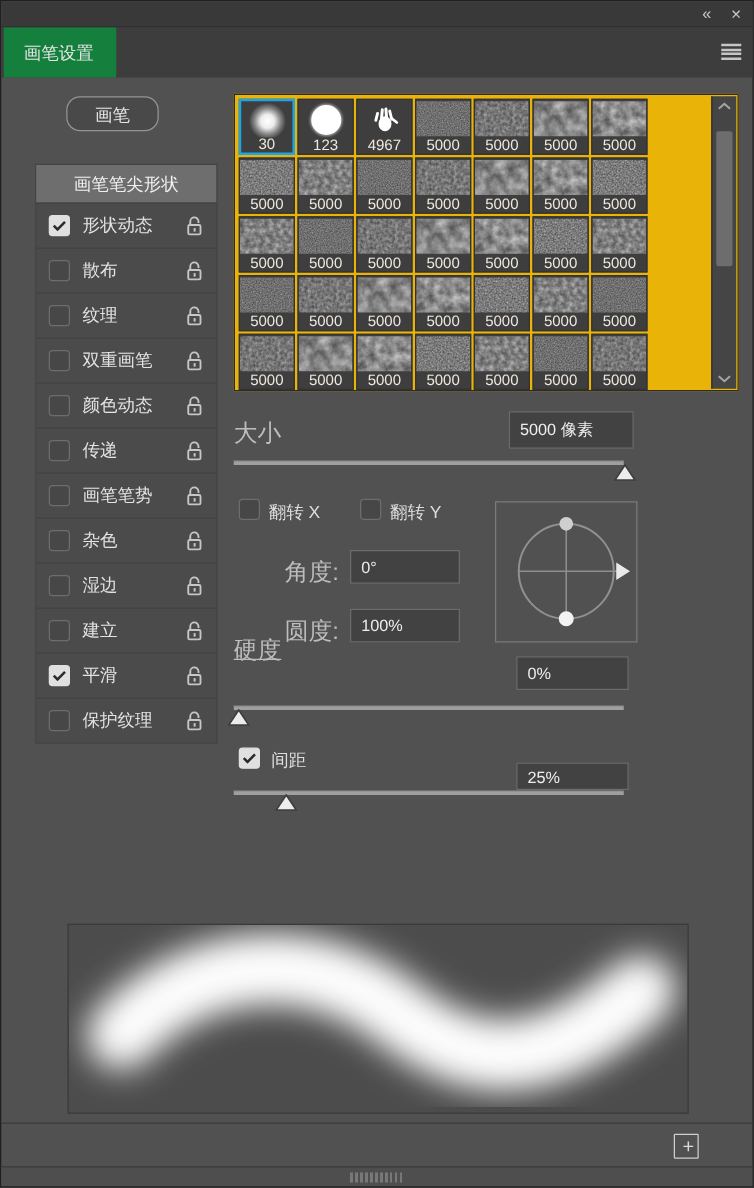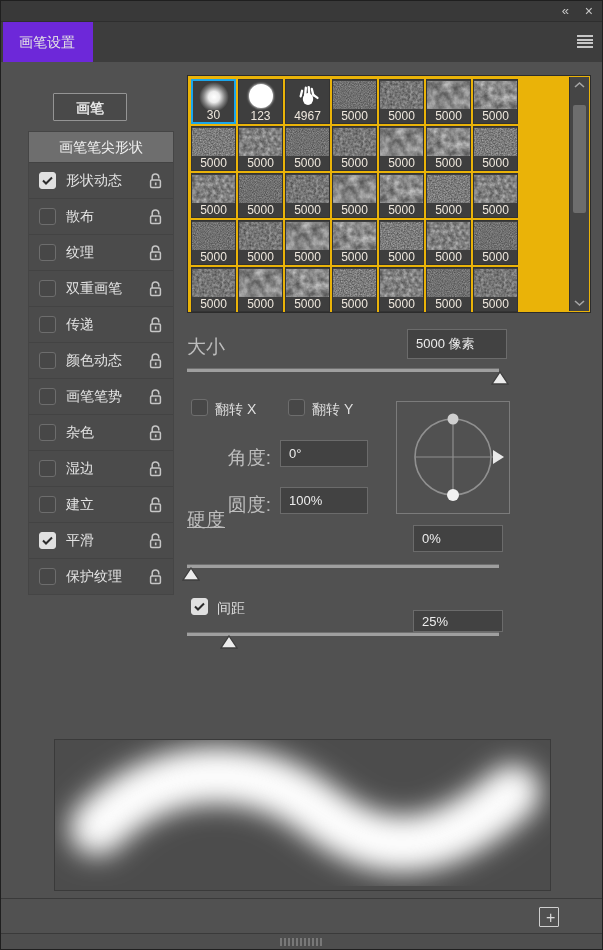--- a/index.html
+++ b/index.html
@@ -6,26 +6,26 @@
   *{box-sizing:border-box;font-family:"Liberation Sans","DejaVu Sans",sans-serif;}
   .window{position:relative;width:603px;height:950px;background:#515151;border:1px solid #1f1f1f;overflow:hidden;}
 
   
   .titlebar{position:absolute;left:0;top:0;width:100%;height:21px;background:#393939;border-bottom:1px solid #2e2e2e;}
   .titlebar .collapse{position:absolute;right:32px;top:2px;color:#c9c9c9;font-size:13px;cursor:default;letter-spacing:1px;}
   .titlebar .close{position:absolute;right:9px;top:2px;color:#c9c9c9;font-size:14px;cursor:default;}
 
   
   .tabrow{position:absolute;left:0;top:21px;width:100%;height:40px;background:#3d3d3d;}
-  .tab{position:absolute;left:2px;top:0;height:40px;min-width:90px;background:#6d28d9;color:#e4e4e4;font-size:14px;line-height:40px;padding:0 16px;}
+  .tab{position:absolute;left:2px;top:0;height:40px;min-width:90px;background:#15803d;color:#e4e4e4;font-size:14px;line-height:40px;padding:0 16px;}
   .menu-icon{position:absolute;right:9px;top:13px;width:16px;height:13px;display:flex;flex-direction:column;justify-content:space-between;cursor:pointer;}
   .menu-icon span{display:block;height:2px;background:#c6c6c6;}
 
   
-  .brushes-btn{position:absolute;left:52px;top:92px;width:74px;height:28px;background:#494949;border:1px solid #949494;border-radius:1px;color:#e6e6e6;font-size:14px;text-align:center;line-height:26px;font-weight:bold;}
+  .brushes-btn{position:absolute;left:52px;top:76px;width:74px;height:28px;background:#494949;border:1px solid #949494;border-radius:11px;color:#e6e6e6;font-size:14px;text-align:center;line-height:26px;}
   .option-list{position:absolute;left:27px;top:130px;width:146px;background:#4b4b4b;border:1px solid #454545;}
   .option-header{height:30px;background:#6e6e6e;color:#f0f0f0;font-size:14px;text-align:center;line-height:30px;}
   .option-row{height:36px;display:flex;align-items:center;padding:0 10px;border-top:1px solid #434343;color:#e3e3e3;font-size:14px;}
   .option-row .lock{margin-left:auto;}
 
   .checkbox{width:17px;height:17px;border-radius:3px;background:#474747;border:1px solid #6d6d6d;display:flex;align-items:center;justify-content:center;flex:none;}
   .checkbox.checked{background:#e0e0e0;border-color:#e0e0e0;}
   .checkbox svg{display:none;}
   .checkbox.checked svg{display:block;}
   .option-row .label{margin-left:10px;}
@@ -165,31 +165,31 @@
     <span class="label">双重画笔</span>
     <svg class="lock" width="15" height="17" viewBox="0 0 15 17">
       <path d="M4.2 8 V5.2 a3.3 3.3 0 0 1 6.6 0 V6.4" fill="none" stroke="#c6c6c6" stroke-width="1.5"></path>
       <rect x="2.6" y="8" width="9.8" height="7.5" rx="1.2" fill="none" stroke="#c6c6c6" stroke-width="1.5"></rect>
       <rect x="6.9" y="10.5" width="1.6" height="2.8" fill="#c6c6c6"></rect>
     </svg>
   </div>
 
   <div class="option-row">
     <div class="checkbox"></div>
+    <span class="label">颜色动态</span>
+    <svg class="lock" width="15" height="17" viewBox="0 0 15 17">
+      <path d="M4.2 8 V5.2 a3.3 3.3 0 0 1 6.6 0 V6.4" fill="none" stroke="#c6c6c6" stroke-width="1.5"></path>
+      <rect x="2.6" y="8" width="9.8" height="7.5" rx="1.2" fill="none" stroke="#c6c6c6" stroke-width="1.5"></rect>
+      <rect x="6.9" y="10.5" width="1.6" height="2.8" fill="#c6c6c6"></rect>
+    </svg>
+  </div>
+
+  <div class="option-row">
+    <div class="checkbox"></div>
     <span class="label">传递</span>
-    <svg class="lock" width="15" height="17" viewBox="0 0 15 17">
-      <path d="M4.2 8 V5.2 a3.3 3.3 0 0 1 6.6 0 V6.4" fill="none" stroke="#c6c6c6" stroke-width="1.5"></path>
-      <rect x="2.6" y="8" width="9.8" height="7.5" rx="1.2" fill="none" stroke="#c6c6c6" stroke-width="1.5"></rect>
-      <rect x="6.9" y="10.5" width="1.6" height="2.8" fill="#c6c6c6"></rect>
-    </svg>
-  </div>
-
-  <div class="option-row">
-    <div class="checkbox"></div>
-    <span class="label">颜色动态</span>
     <svg class="lock" width="15" height="17" viewBox="0 0 15 17">
       <path d="M4.2 8 V5.2 a3.3 3.3 0 0 1 6.6 0 V6.4" fill="none" stroke="#c6c6c6" stroke-width="1.5"></path>
       <rect x="2.6" y="8" width="9.8" height="7.5" rx="1.2" fill="none" stroke="#c6c6c6" stroke-width="1.5"></rect>
       <rect x="6.9" y="10.5" width="1.6" height="2.8" fill="#c6c6c6"></rect>
     </svg>
   </div>
 
   <div class="option-row">
     <div class="checkbox"></div>
     <span class="label">画笔笔势</span>

